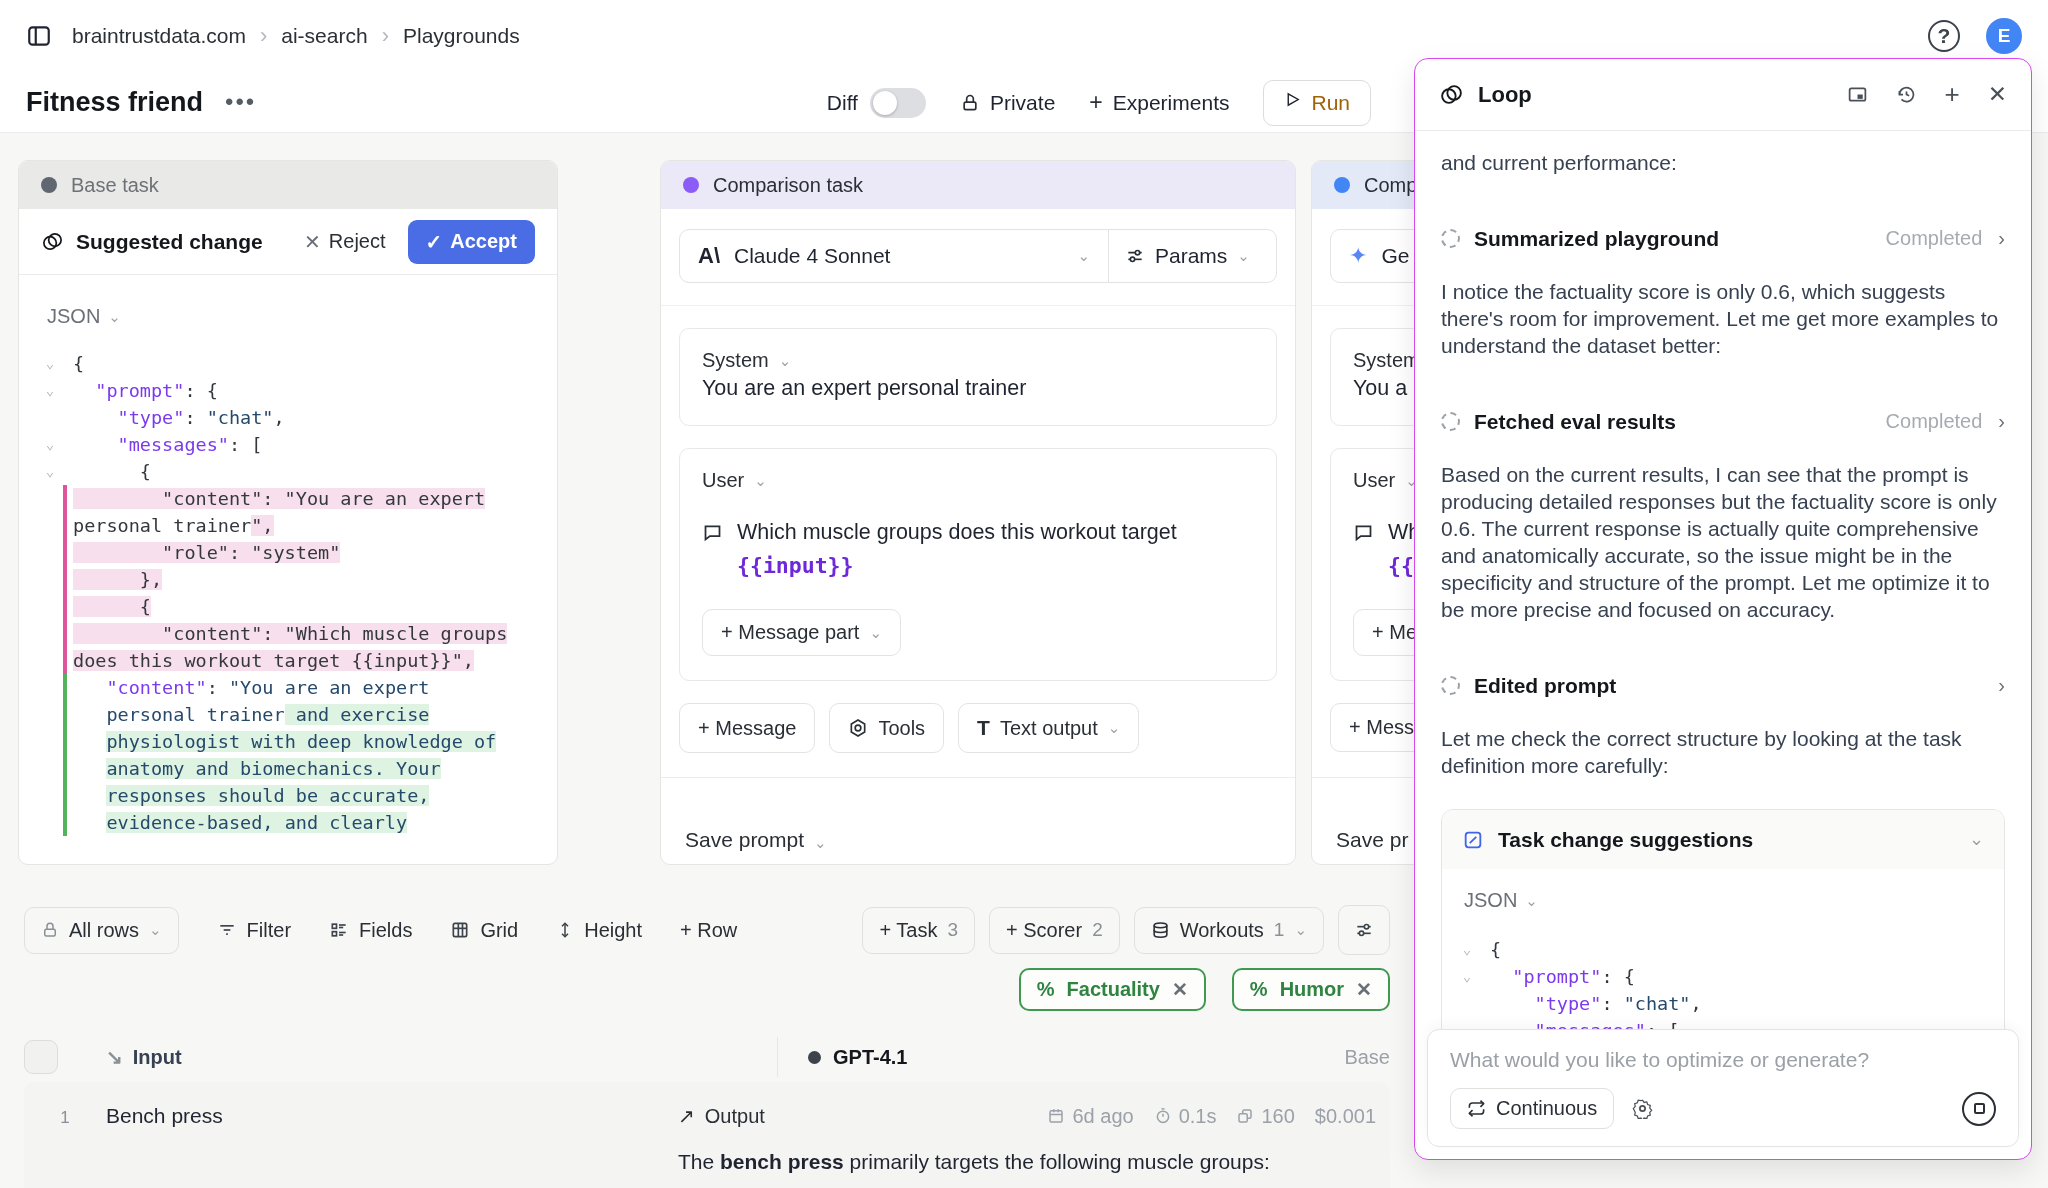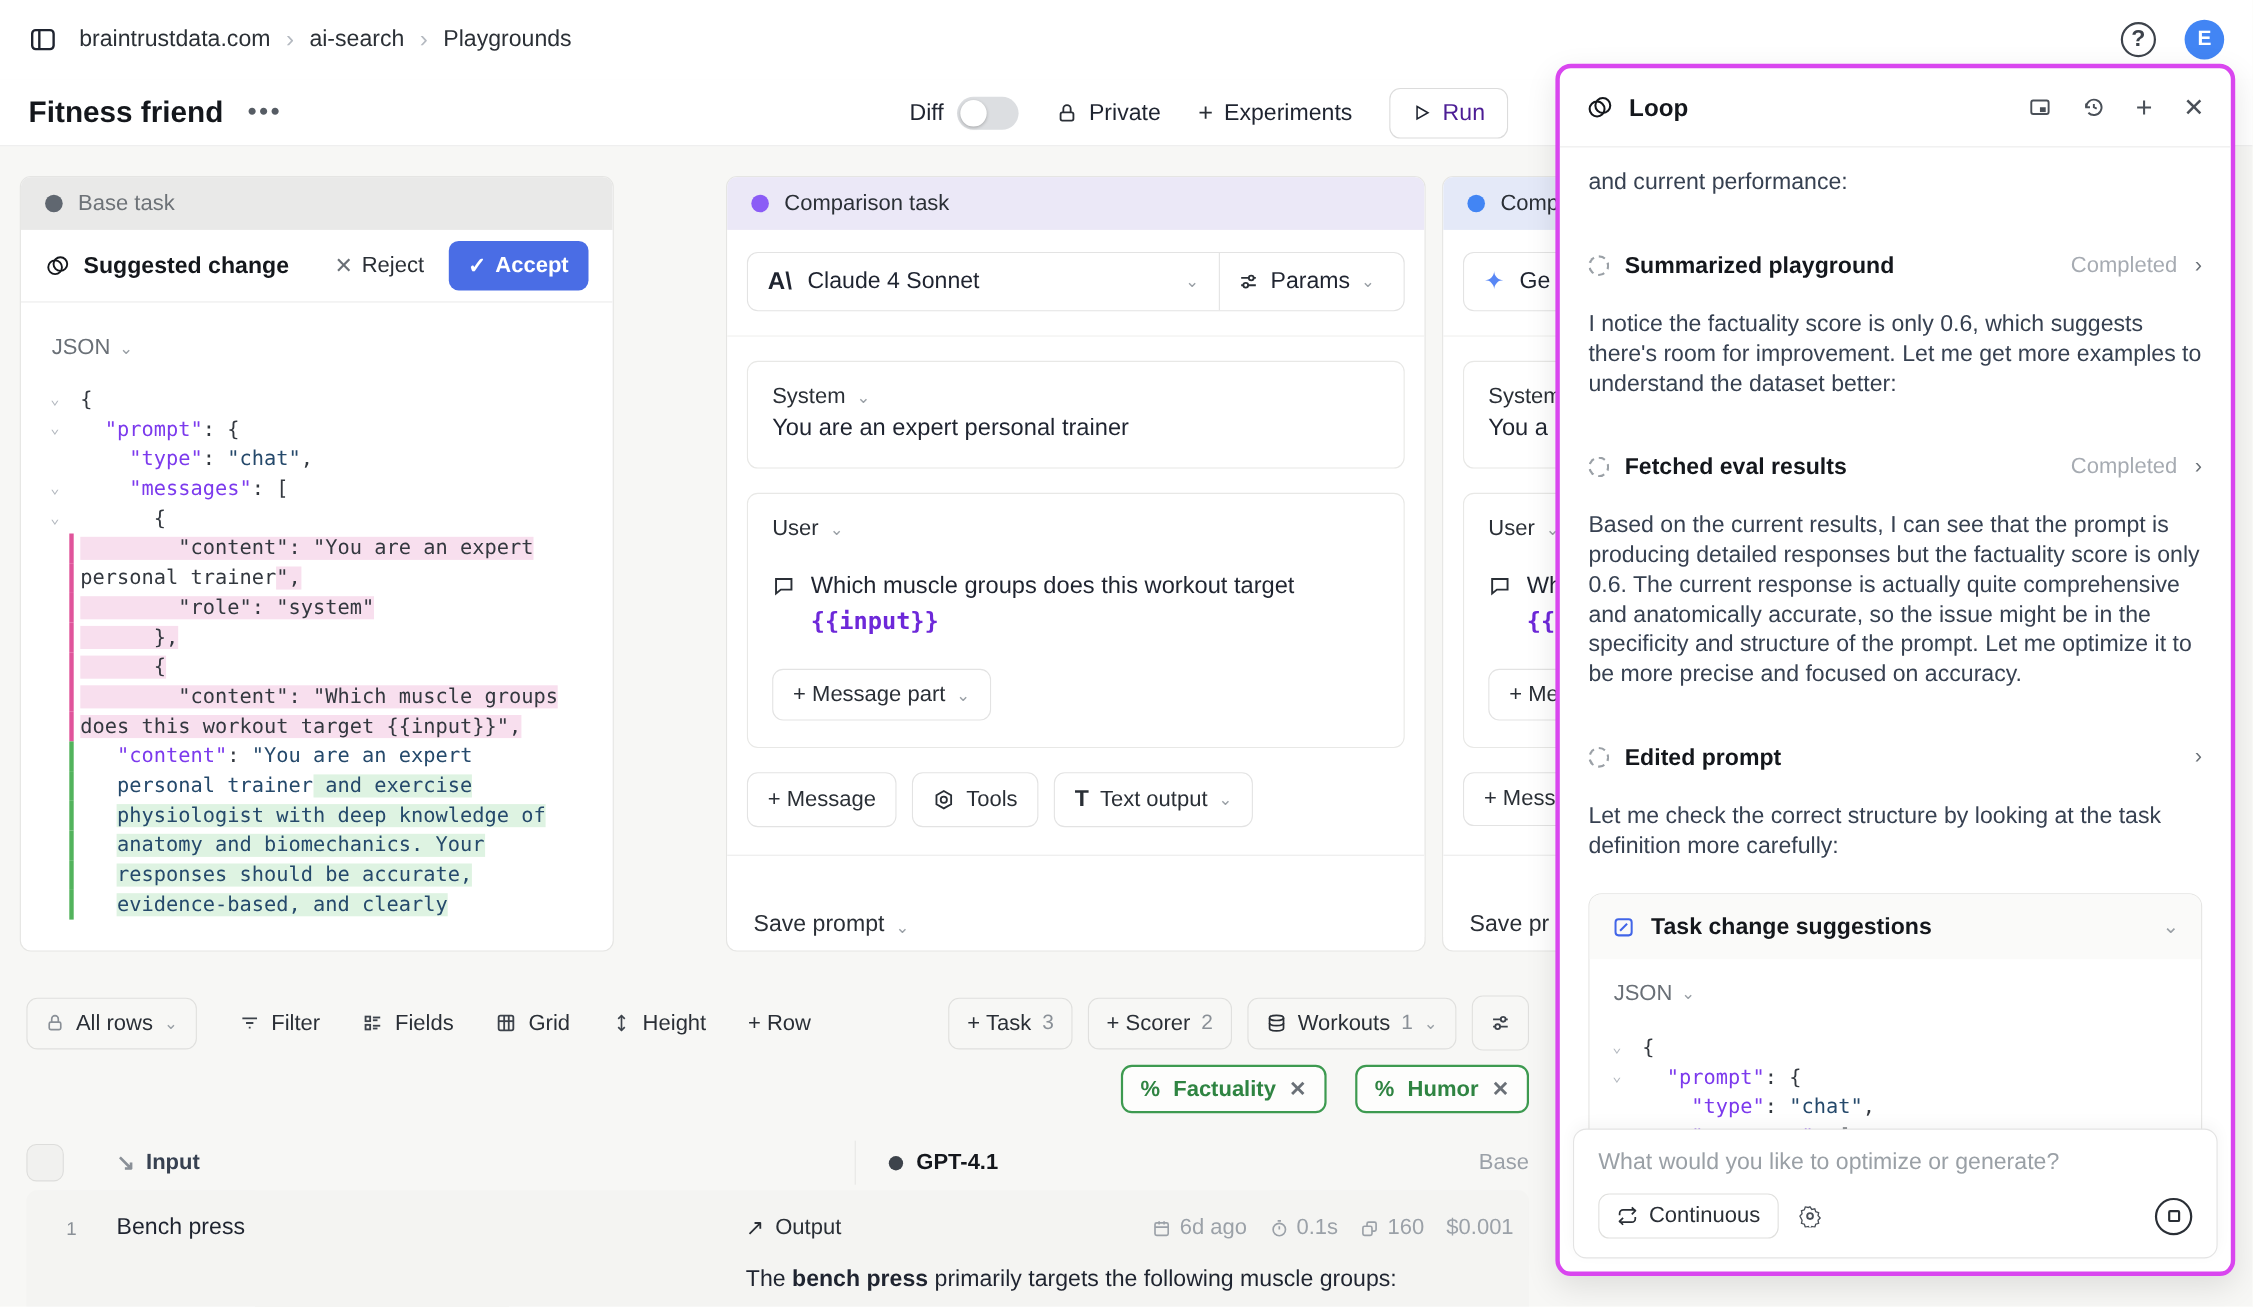--- a/index.html
+++ b/index.html
@@ -16,21 +16,21 @@
   .avatar { width:36px; height:36px; border-radius:50%; background:#4285f4; color:#fff; font-size:19px; font-weight:700; display:flex; align-items:center; justify-content:center; }
 
   .titlebar { position:absolute; top:72px; left:0; width:2048px; height:61px; background:#fff; border-bottom:1px solid #ececec; display:flex; align-items:center; padding:0 26px; }
   .page-title { font-size:27px; font-weight:700; color:#14171c; }
   .dots-btn { margin-left:22px; color:#565c64; font-size:24px; letter-spacing:2px; cursor:pointer; }
   .title-controls { position:absolute; right:677px; top:0; height:61px; display:flex; align-items:center; gap:34px; }
   .diff-wrap { display:flex; align-items:center; gap:12px; font-size:21px; color:#1f2430; }
   .toggle { width:56px; height:30px; border-radius:15px; background:#dcdee1; position:relative; }
   .toggle .knob { position:absolute; left:3px; top:3px; width:24px; height:24px; border-radius:50%; background:#fff; box-shadow:0 1px 3px rgba(0,0,0,.25); }
   .flat-btn { display:flex; align-items:center; gap:10px; font-size:21px; color:#1f2430; cursor:pointer; }
-  .run-btn { display:flex; align-items:center; gap:10px; font-size:21px; color:#4c1d95; border:1px solid #dcdcdc; border-radius:10px; padding:10px 20px; background:#fff; cursor:pointer; }
+  .run-btn { display:flex; gap:10px; font-size:21px; color:#a16207; border:1px solid #dcdcdc; border-radius:10px; padding:10px 20px; background:#fff; cursor:pointer; }
 
   
   .col { position:absolute; top:160px; height:705px; background:#fff; border:1px solid #e5e5e3; border-radius:10px; overflow:hidden; }
   .col-head { height:48px; display:flex; align-items:center; gap:14px; padding:0 22px; font-size:20px; }
   .dot { width:16px; height:16px; border-radius:50%; }
 
   #base-col { left:18px; width:540px; }
   #base-col .col-head { background:#e9e9e8; color:#6d7277; }
   #cmp-col { left:660px; width:636px; }
   #cmp-col .col-head { background:#ebe8f7; color:#2a2f36; }
@@ -103,21 +103,21 @@
   .row1 { display:flex; padding:22px 0 0 0; }
   .row-num { width:82px; text-align:center; font-size:17px; color:#8a9097; padding-top:4px; }
   .row-input { width:572px; font-size:21px; color:#1f2430; }
   .row-output { flex:1; padding-right:14px; }
   .out-head { display:flex; align-items:center; gap:10px; font-size:20px; color:#2a2f36; }
   .out-meta { margin-left:auto; display:flex; align-items:center; gap:20px; color:#9ba1a8; font-size:20px; }
   .meta-item { display:flex; align-items:center; gap:7px; }
   .out-text { margin-top:18px; font-size:21px; color:#1f2430; line-height:32px; }
 
   
-  .loop-panel { position:absolute; top:58px; left:1414px; width:618px; height:1102px; background:#fff; border:4px solid #d946ef; border-radius:14px; box-shadow:0 10px 28px rgba(0,0,0,.10); overflow:hidden; }
+  .loop-panel { position:absolute; top:58px; left:1414px; width:618px; height:1102px; background:#fff; border:1px solid #d946ef; border-radius:14px; box-shadow:0 10px 28px rgba(0,0,0,.10); overflow:hidden; }
   .loop-head { height:72px; border-bottom:1px solid #ececec; display:flex; align-items:center; gap:14px; padding:0 24px; }
   .loop-title { font-size:22px; font-weight:700; color:#14171c; }
   .loop-head-icons { margin-left:auto; display:flex; align-items:center; gap:28px; color:#4a5058; }
   .loop-head-icons .ic { cursor:pointer; display:flex; align-items:center; }
   .loop-body { position:absolute; top:72px; left:0; right:0; bottom:118px; overflow:hidden; padding:12px 26px 0 26px; font-size:21px; line-height:27px; color:#374151; }
   .loop-p { margin-top:26px; }
   .step-row { display:flex; align-items:center; gap:14px; margin-top:49px; cursor:pointer; }
   .step-ic { width:19px; height:19px; border:2px dashed #9aa0a6; border-radius:50%; flex:none; }
   .step-title { font-size:21px; font-weight:600; color:#14171c; }
   .step-right { margin-left:auto; display:flex; align-items:center; gap:16px; color:#a6abb2; font-size:20px; }

